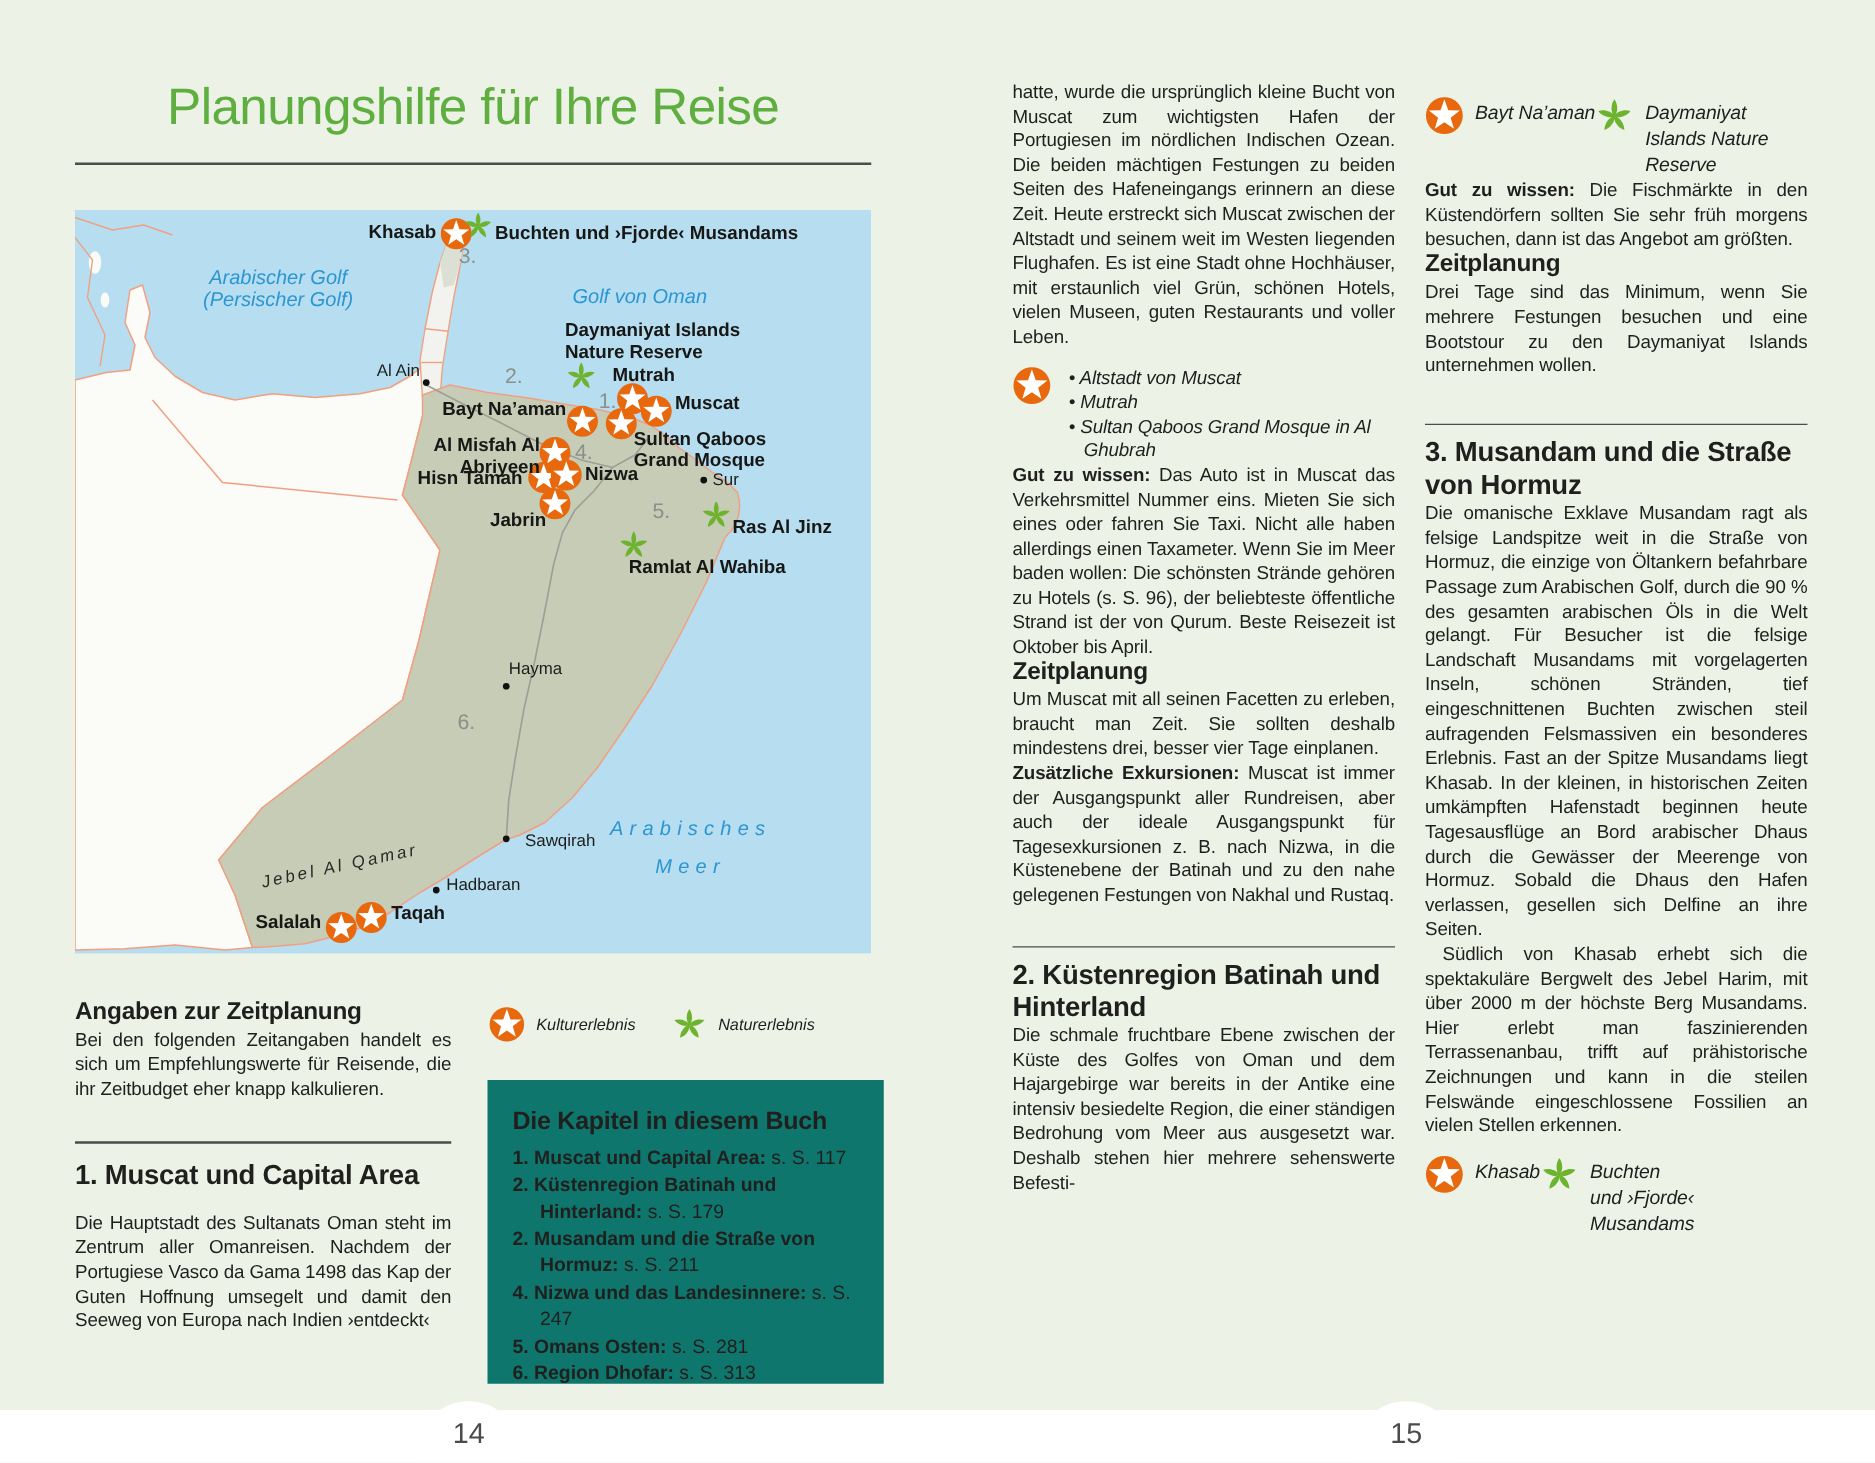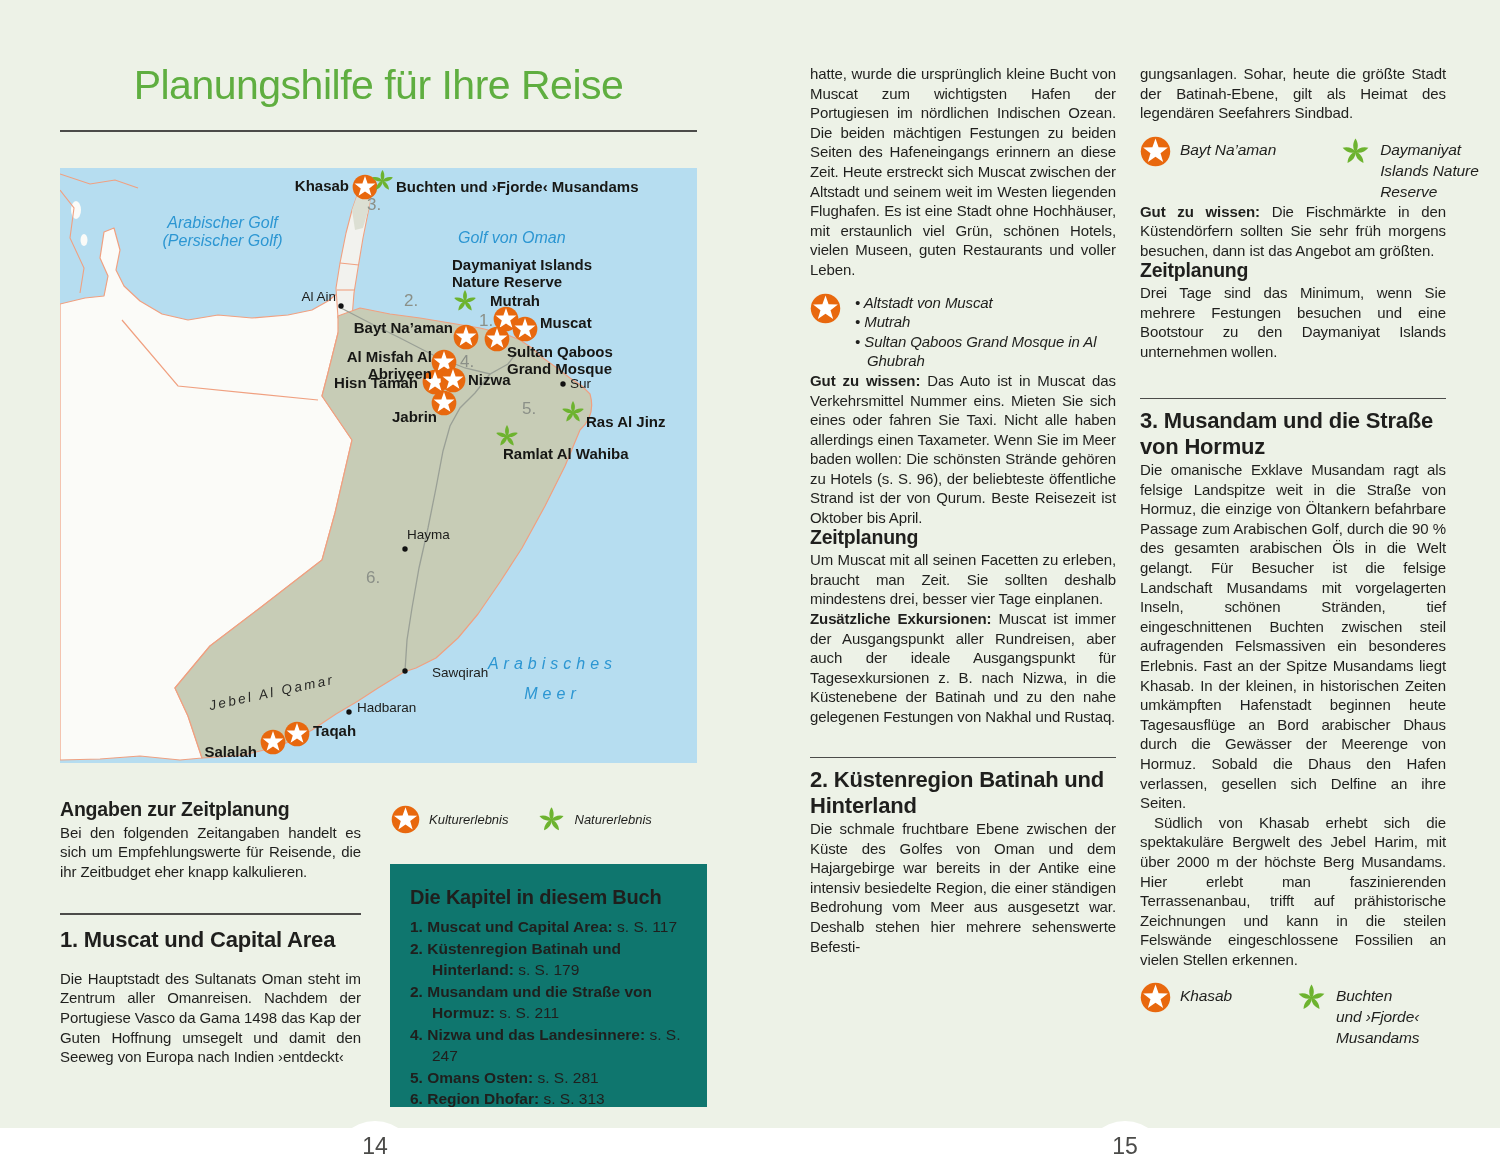--- a/index.html
+++ b/index.html
@@ -59,21 +59,21 @@
   .hl-item{padding-left:12px;text-indent:-12px;}
   .hl-item:before{content:"• ";}
   .gut{margin-top:17px;}
   .gut b,.exk b{font-weight:700;}
   .zeit-head{margin-top:15px;}
   .exk{margin-top:17px;}
   .col1 .rule{margin-top:30px;}
   .sec-para{margin-top:13px;}
   .badge-row{display:flex;margin-top:13px;}
   .badge-row .half{display:flex;flex:0 0 auto;}
-  .badge-row .half.second{margin-left:64px;}
+  .badge-row .half.second{}
   .badge-row .blabel{font-style:italic;font-size:15.5px;line-height:21px;margin-left:9px;
     white-space:pre-line;padding-top:3px;}
   .col2 .rule{margin-top:36px;}
   .indent{ text-indent:14px;}
   
   .bottom-band{position:absolute;left:0;top:1128px;width:1500px;height:42px;background:#ffffff;}
   .bump{position:absolute;top:1121px;width:84px;height:84px;border-radius:50%;background:#ffffff;
     text-align:center;font-size:23px;color:#4b4b49;}
   .bump span{display:inline-block;margin-top:12px;}
   .bump.l{left:333px;}
@@ -205,24 +205,24 @@
     <div class="map-label map-num" style="left:400px;top:184px">4.</div>
     <div class="map-label alignr" style="left:248px;top:207px;width:110px">Hisn Tamah</div>
     <div class="map-label" style="left:408px;top:204px">Nizwa</div>
     <div class="map-label map-town" style="left:510px;top:208px">Sur</div>
     <div class="map-label" style="left:332px;top:241px">Jabrin</div>
     <div class="map-label map-num" style="left:462px;top:231px">5.</div>
     <div class="map-label" style="left:526px;top:246px">Ras Al Jinz</div>
     <div class="map-label" style="left:443px;top:278px">Ramlat Al Wahiba</div>
     <div class="map-label map-town" style="left:347px;top:359px">Hayma</div>
     <div class="map-label map-num" style="left:306px;top:400px">6.</div>
-    <div class="map-label map-town" style="left:372px;top:497px">Sawqirah</div>
+    <div class="map-label map-town" style="left:360px;top:497px">Sawqirah</div>
     <div class="map-label map-range" style="left:148px;top:517px">Jebel Al Qamar</div>
     <div class="map-label map-town" style="left:297px;top:532px">Hadbaran</div>
-    <div class="map-label alignr" style="left:140px;top:576px;width:57px">Salalah</div>
+    <div class="map-label alignr" style="left:140px;top:562px;width:57px">Salalah</div>
     <div class="map-label" style="left:253px;top:555px">Taqah</div>
     <div class="map-label map-sea spread-ls" style="left:400px;top:481px;width:185px">Arabisches
 Meer</div>
   </div>
 
   <div class="tcol angaben">
     <h4 class="sub">Angaben zur Zeitplanung</h4>
     <p class="body1">Bei den folgenden Zeitangaben handelt es sich um Empfehlungswerte für Reisende, die ihr Zeitbudget eher knapp kalkulieren.</p>
     <div class="rule"></div>
     <h3 class="sec">1. Muscat und Capital Area</h3>
@@ -269,21 +269,20 @@
     <p class="gut"><b>Gut zu wissen:</b> <span>Das Auto ist in Muscat das Verkehrsmittel Nummer eins. Mieten Sie sich eines oder fahren Sie Taxi. Nicht alle haben allerdings einen Taxameter. Wenn Sie im Meer baden wollen: Die schönsten Strände gehören zu Hotels (s. S. 96), der beliebteste öffentliche Strand ist der von Qurum. Beste Reisezeit ist Oktober bis April.</span></p>
     <h4 class="sub zeit-head">Zeitplanung</h4>
     <p>Um Muscat mit all seinen Facetten zu erleben, braucht man Zeit. Sie sollten deshalb mindestens drei, besser vier Tage einplanen.</p>
     <p class="exk"><b>Zusätzliche Exkursionen:</b> <span>Muscat ist immer der Ausgangspunkt aller Rundreisen, aber auch der ideale Ausgangspunkt für Tagesexkursionen z. B. nach Nizwa, in die Küstenebene der Batinah und zu den nahe gelegenen Festungen von Nakhal und Rustaq.</span></p>
     <div class="rule"></div>
     <h3 class="sec">2. Küstenregion Batinah und Hinterland</h3>
     <p class="sec-para">Die schmale fruchtbare Ebene zwischen der Küste des Golfes von Oman und dem Hajargebirge war bereits in der Antike eine intensiv besiedelte Region, die einer ständigen Bedrohung vom Meer aus ausgesetzt war. Deshalb stehen hier mehrere sehenswerte Befesti-</p>
   </div>
 
   <div class="tcol col2">
-    <p>gungsanlagen. Sohar, heute die größte Stadt der Batinah-Ebene, gilt als Heimat des legendären Seefahrers Sindbad.</p>
     <div class="badge-row">
       <div class="half">
         <svg width="31" height="31" viewBox="0 0 32 32">
             <use href="#star-badge"></use>
           </svg>
         <span class="blabel">Bayt Na’aman</span>
       </div>
       <div class="half second">
         <svg width="31" height="31" viewBox="0 0 32 32">
             <use href="#leaf-badge"></use>

